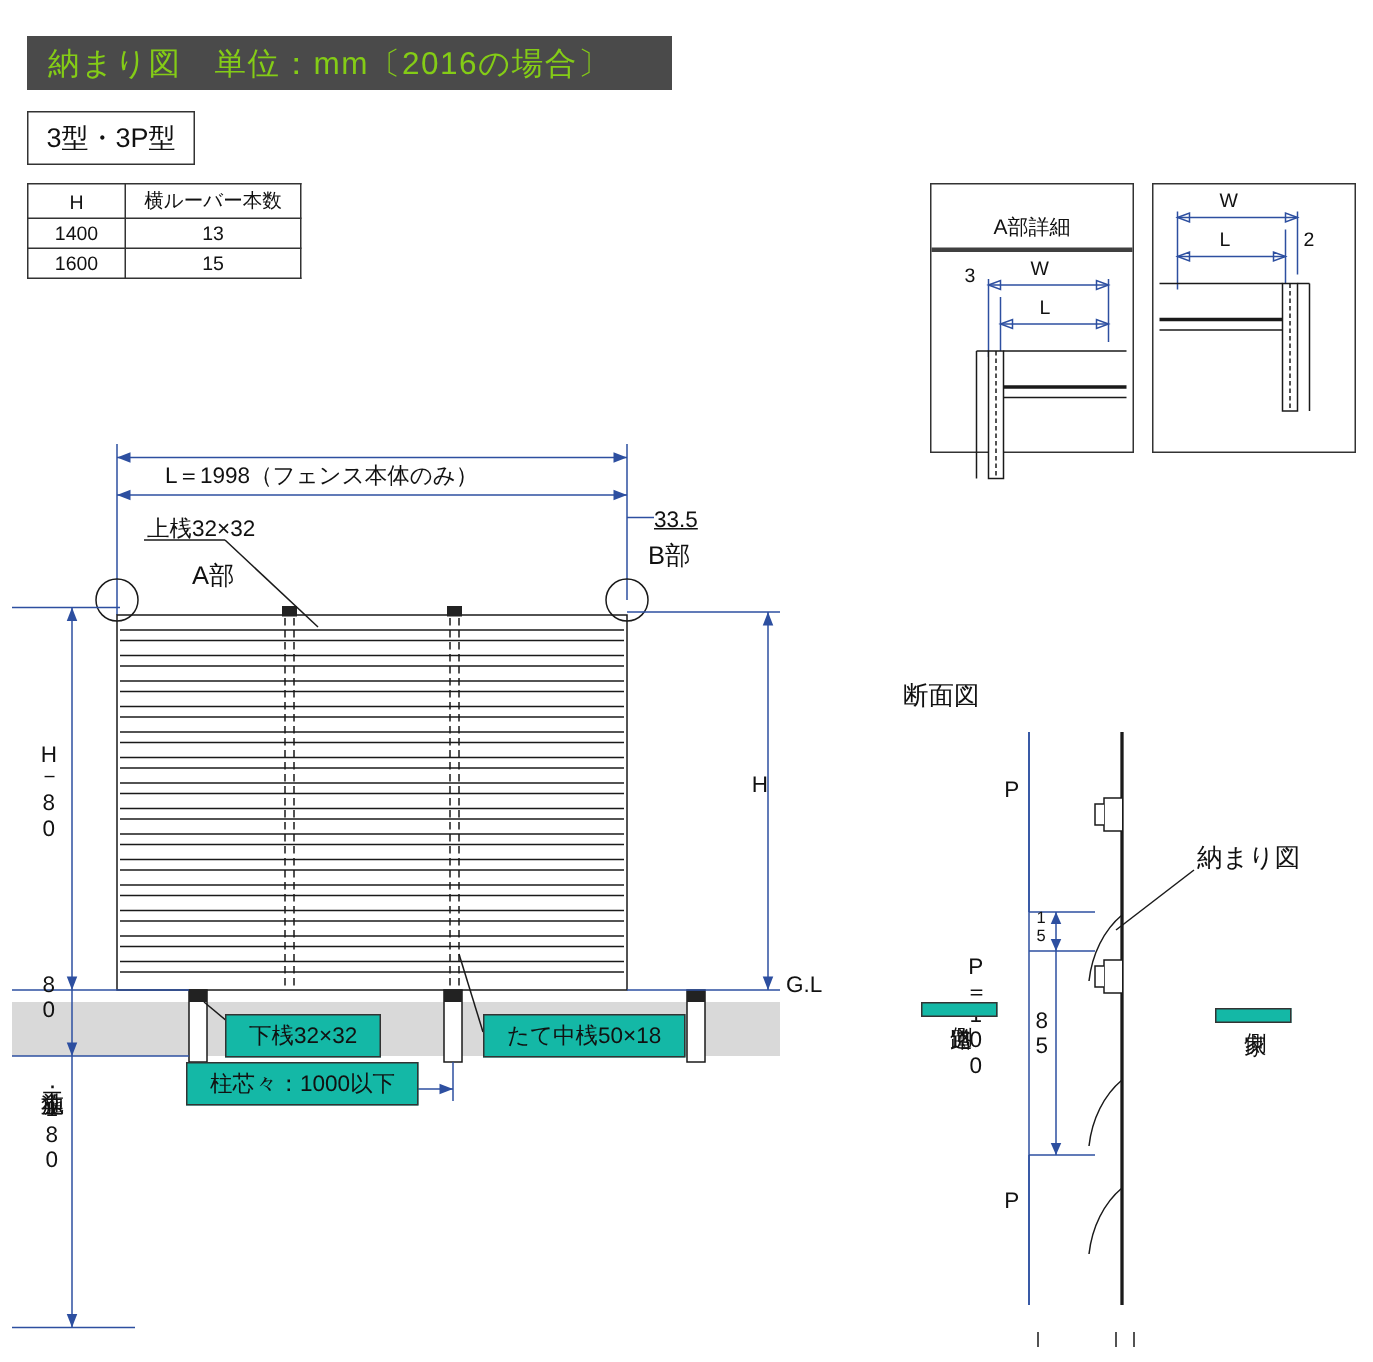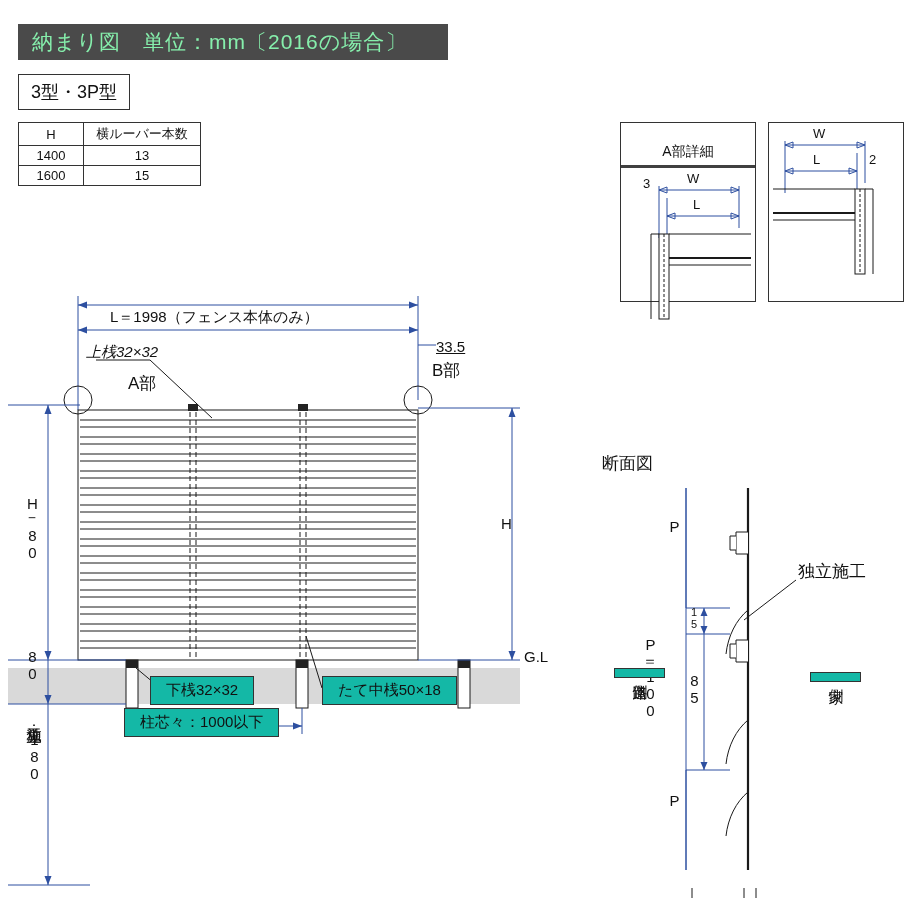--- a/index.html
+++ b/index.html
@@ -8,21 +8,21 @@
     background:#ffffff;
     font-family:"Liberation Sans","DejaVu Sans",sans-serif;
     color:#111;
     position:relative;
     overflow:hidden;
   }
   .abs{position:absolute;}
   
   #header-bar{
     left:18px;top:24px;width:430px;height:36px;
-    background:#4a4a4a;color:#86efac;
+    background:#4a4a4a;color:#84cc16;
     display:flex;align-items:center;
     padding-left:14px;box-sizing:border-box;
     font-size:21px;letter-spacing:1px;
   }
   #type-box{
     left:18px;top:74px;
     border:1px solid #333;background:#fff;
     padding:5px 12px;font-size:18px;
   }
   
@@ -249,21 +249,21 @@
     <line class="lnb" x1="418" y1="660" x2="520" y2="660"></line>
 
     <line class="lnb" x1="132" y1="726" x2="302" y2="726"></line>
     <path d="M132 726 l9 -3.5 l0 7 z" fill="#2d4fa0"></path>
     <path d="M302 726 l-9 -3.5 l0 7 z" fill="#2d4fa0"></path>
     <line class="lnb" x1="132" y1="708" x2="132" y2="734"></line>
     <line class="lnb" x1="302" y1="708" x2="302" y2="734"></line>
   </svg>
 
   <span class="abs t" style="left:110px;top:308px;">L＝1998（フェンス本体のみ）</span>
-  <span class="abs t" style="left:86px;top:343px;font-style:italic;">上桟32×32</span>
+  <span class="abs t" style="left:98px;top:343px;">上桟32×32</span>
   <span class="abs t" style="left:436px;top:338px;text-decoration:underline;">33.5</span>
   <span class="abs t17" style="left:92px;top:372px;margin-left:36px;">A部</span>
   <span class="abs t17" style="left:432px;top:359px;">B部</span>
   <span class="abs t vert" style="left:22px;top:495px;">H－80</span>
   <span class="abs t vert" style="left:498px;top:515px;">H</span>
   <span class="abs t vert" style="left:24px;top:648px;">80</span>
   <span class="abs t" style="left:524px;top:648px;">G.L</span>
   <span class="abs t boxed" style="left:150px;top:676px;">下桟32×32</span>
   <span class="abs t boxed" style="left:322px;top:676px;">たて中桟50×18</span>
   <span class="abs t boxed" style="left:124px;top:708px;">柱芯々：1000以下</span>
@@ -306,16 +306,16 @@
     <line class="ln" x1="144" y1="448" x2="144" y2="458"></line>
     <line class="ln" x1="156" y1="448" x2="156" y2="458"></line>
   </svg>
 
   <span class="abs t17" style="left:2px;top:12px;">断面図</span>
   <span class="abs t vert" style="left:66px;top:78px;">P</span>
   <span class="abs t vert" style="left:66px;top:352px;">P</span>
   <span class="abs t vert" style="left:40px;top:196px;">P＝100</span>
   <span class="abs t11 vert" style="left:88px;top:166px;">15</span>
   <span class="abs t vert" style="left:86px;top:232px;">85</span>
-  <span class="abs t17" style="left:198px;top:120px;">独立施工</span>
+  <span class="abs t17" style="left:198px;top:120px;">納まり図</span>
   <span class="abs t vert boxed" style="left:14px;top:228px;">道路側</span>
   <span class="abs t vert boxed" style="left:210px;top:232px;">家側</span>
 </div>
 
 </body></html>

